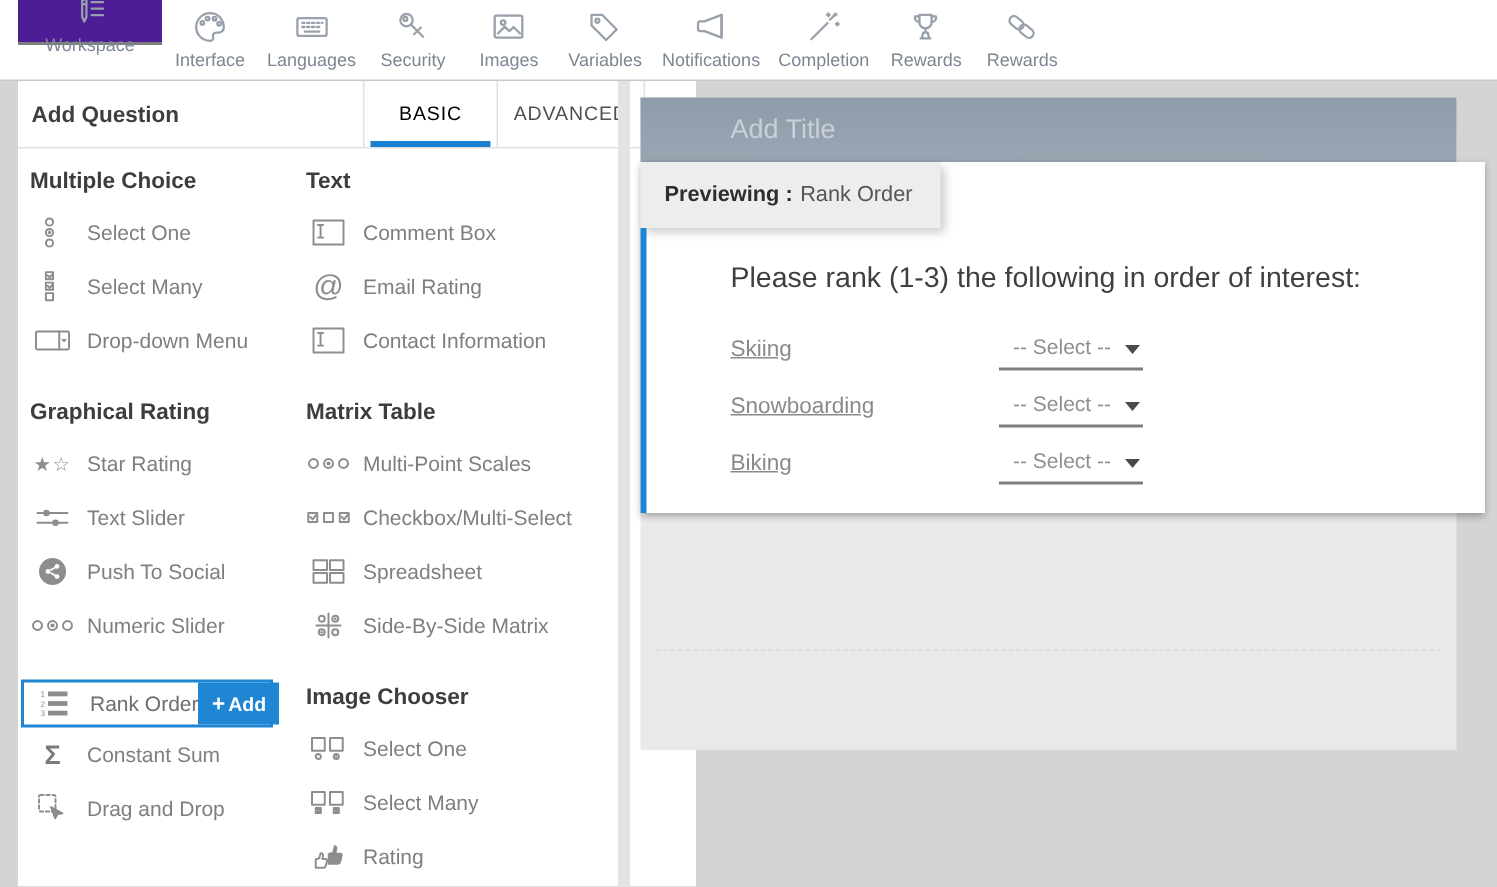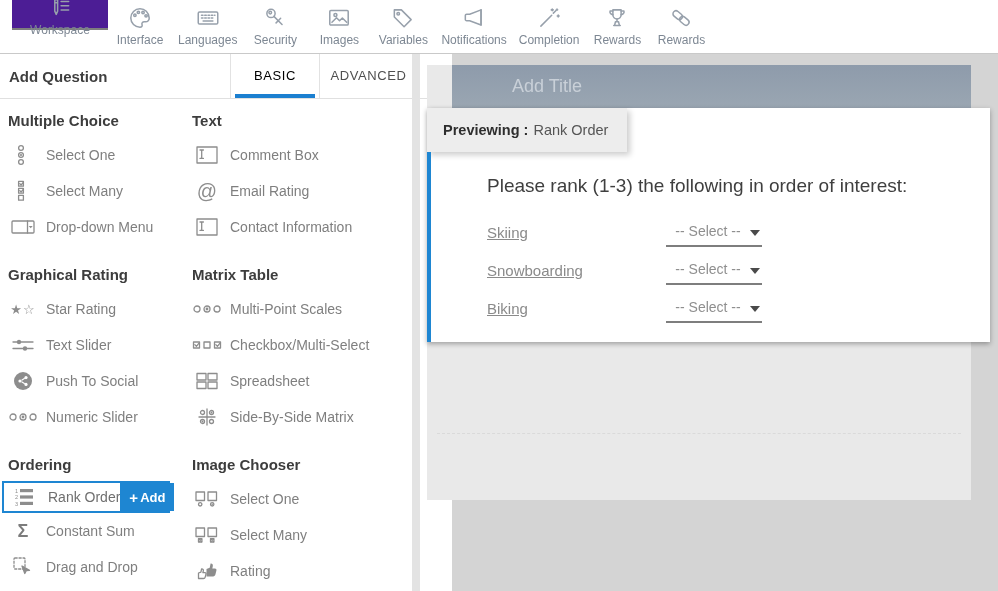--- a/index.html
+++ b/index.html
@@ -11,21 +11,21 @@
   .toolbar { position: absolute; left:0; top:0; width:998px; height:54px;
     background:#fff; border-bottom:1px solid #c9c9c9; display:flex; padding-left:12px; }
   .titem { min-width:64px; padding:4px 6px 0; height:48px; display:flex;
     flex-direction:column; align-items:center; cursor:pointer; }
   .titem.sel { background:#4c1d95; }
   .ticon { height:28px; display:flex; align-items:center; }
   svg.tic { stroke:#97a0ab; fill:none; stroke-width:1.4; stroke-linecap:round; stroke-linejoin:round; }
   .tlabel { font-size:12px; color:#7d8793; margin-top:1px; white-space:nowrap; }
 
   
-  .left-panel { position:absolute; left:0; top:54px; width:452px; height:537px; background:#fff; }
+  .left-panel { position:absolute; left:12px; top:54px; width:452px; height:537px; background:#fff; }
   .scroll-track { position:absolute; left:412px; top:54px; width:8px; height:537px; background:#e3e3e3; }
   .panel-header { height:45px; border-bottom:1px solid #e0e0e0; display:flex; }
   .panel-title { flex:1; line-height:45px; padding-left:9px; font-size:15px; font-weight:700; color:#3e3e3e; }
   .tab { width:89px; border-left:1px solid #e2e2e2; text-align:center; line-height:44px;
     font-size:13px; letter-spacing:.6px; color:#4f4f4f; position:relative; cursor:pointer; }
   .tab.adv { width:98px; }
   .tab.active { color:#000000; }
   .tab.active::after { content:""; position:absolute; left:4px; right:4px; bottom:0; height:4px; background:#1b7fd0; }
   .panel-close { width:35px; border-left:1px solid #e2e2e2; text-align:center; line-height:44px;
     font-size:13px; color:#3f3f3f; font-weight:700; cursor:pointer; }
@@ -40,21 +40,21 @@
   .glyph.star { font-size:13px; letter-spacing:1px; }
   .glyph.sigma { font-size:18px; font-weight:700; color:#7c7c7c; }
 
   .item.selected { margin-left:-6px; border:2px solid #1e86d2; width:168px; height:32px;
     padding-left:6px; justify-content:space-between; color:#6f6f6f; }
   .add-btn { background:#1e86d2; color:#fff; font-weight:700; font-size:13px; height:28px;
     display:flex; align-items:center; padding:0 9px; cursor:pointer; }
   .add-btn .plus { font-size:15px; margin-right:2px; }
 
   
-  .preview-panel { position:absolute; left:427px; top:65px; width:544px; height:435px; background:#e9e9e9;padding-left:25px; }
+  .preview-panel { position:absolute; left:427px; top:65px; width:544px; height:435px; background:#e9e9e9; }
   .add-title-bar { height:43px; background:linear-gradient(#8e9bab,#9aa6b2); color:#c9d0d8;
     font-size:18px; line-height:43px; padding-left:60px; }
   .preview-card { position:absolute; left:0; top:43px; width:563px; height:234px; background:#fff;
     box-shadow:0 2px 5px rgba(0,0,0,.32); }
   .preview-tab { position:absolute; left:0; top:43px; width:200px; height:44px; background:#ededed;
     box-shadow:3px 3px 6px rgba(0,0,0,.2); display:flex; align-items:center; padding-left:16px;
     font-size:14.5px; z-index:2; }
   .preview-tab .plabel { font-weight:700; color:#2e2e2e; }
   .preview-tab .pvalue { color:#555; margin-left:5px; }
   .blue-strip { position:absolute; left:0; top:87px; width:4px; height:190px; background:#1e86d2; z-index:3; }
@@ -336,21 +336,20 @@
                 <circle cx="4.5" cy="13.5" r="2"></circle>
                 <circle cx="4.5" cy="13.5" r=".9" fill="#8d8d8d" stroke="none"></circle>
                 <circle cx="13.5" cy="13.5" r="2"></circle>
               </svg>
           </span>
           <span>Side-By-Side Matrix</span>
         </div>
       </div>
 
       <div class="section">
-        <div class="section-title">Ordering</div>
         <div class="item selected">
           <span style="display:flex;align-items:center;">
             <span class="icwrap">
               <svg width="20" height="18" viewBox="0 0 20 18">
                   <text x="0" y="4.8" font-size="5.5" fill="#8d8d8d" font-family="Liberation Sans, sans-serif">1</text>
                   <rect x="5" y="1" width="13" height="3.2" fill="#8d8d8d"></rect>
                   <text x="0" y="11.2" font-size="5.5" fill="#8d8d8d" font-family="Liberation Sans, sans-serif">2</text>
                   <rect x="5" y="7.4" width="13" height="3.2" fill="#8d8d8d"></rect>
                   <text x="0" y="17.6" font-size="5.5" fill="#8d8d8d" font-family="Liberation Sans, sans-serif">3</text>
                   <rect x="5" y="13.8" width="13" height="3.2" fill="#8d8d8d"></rect>

